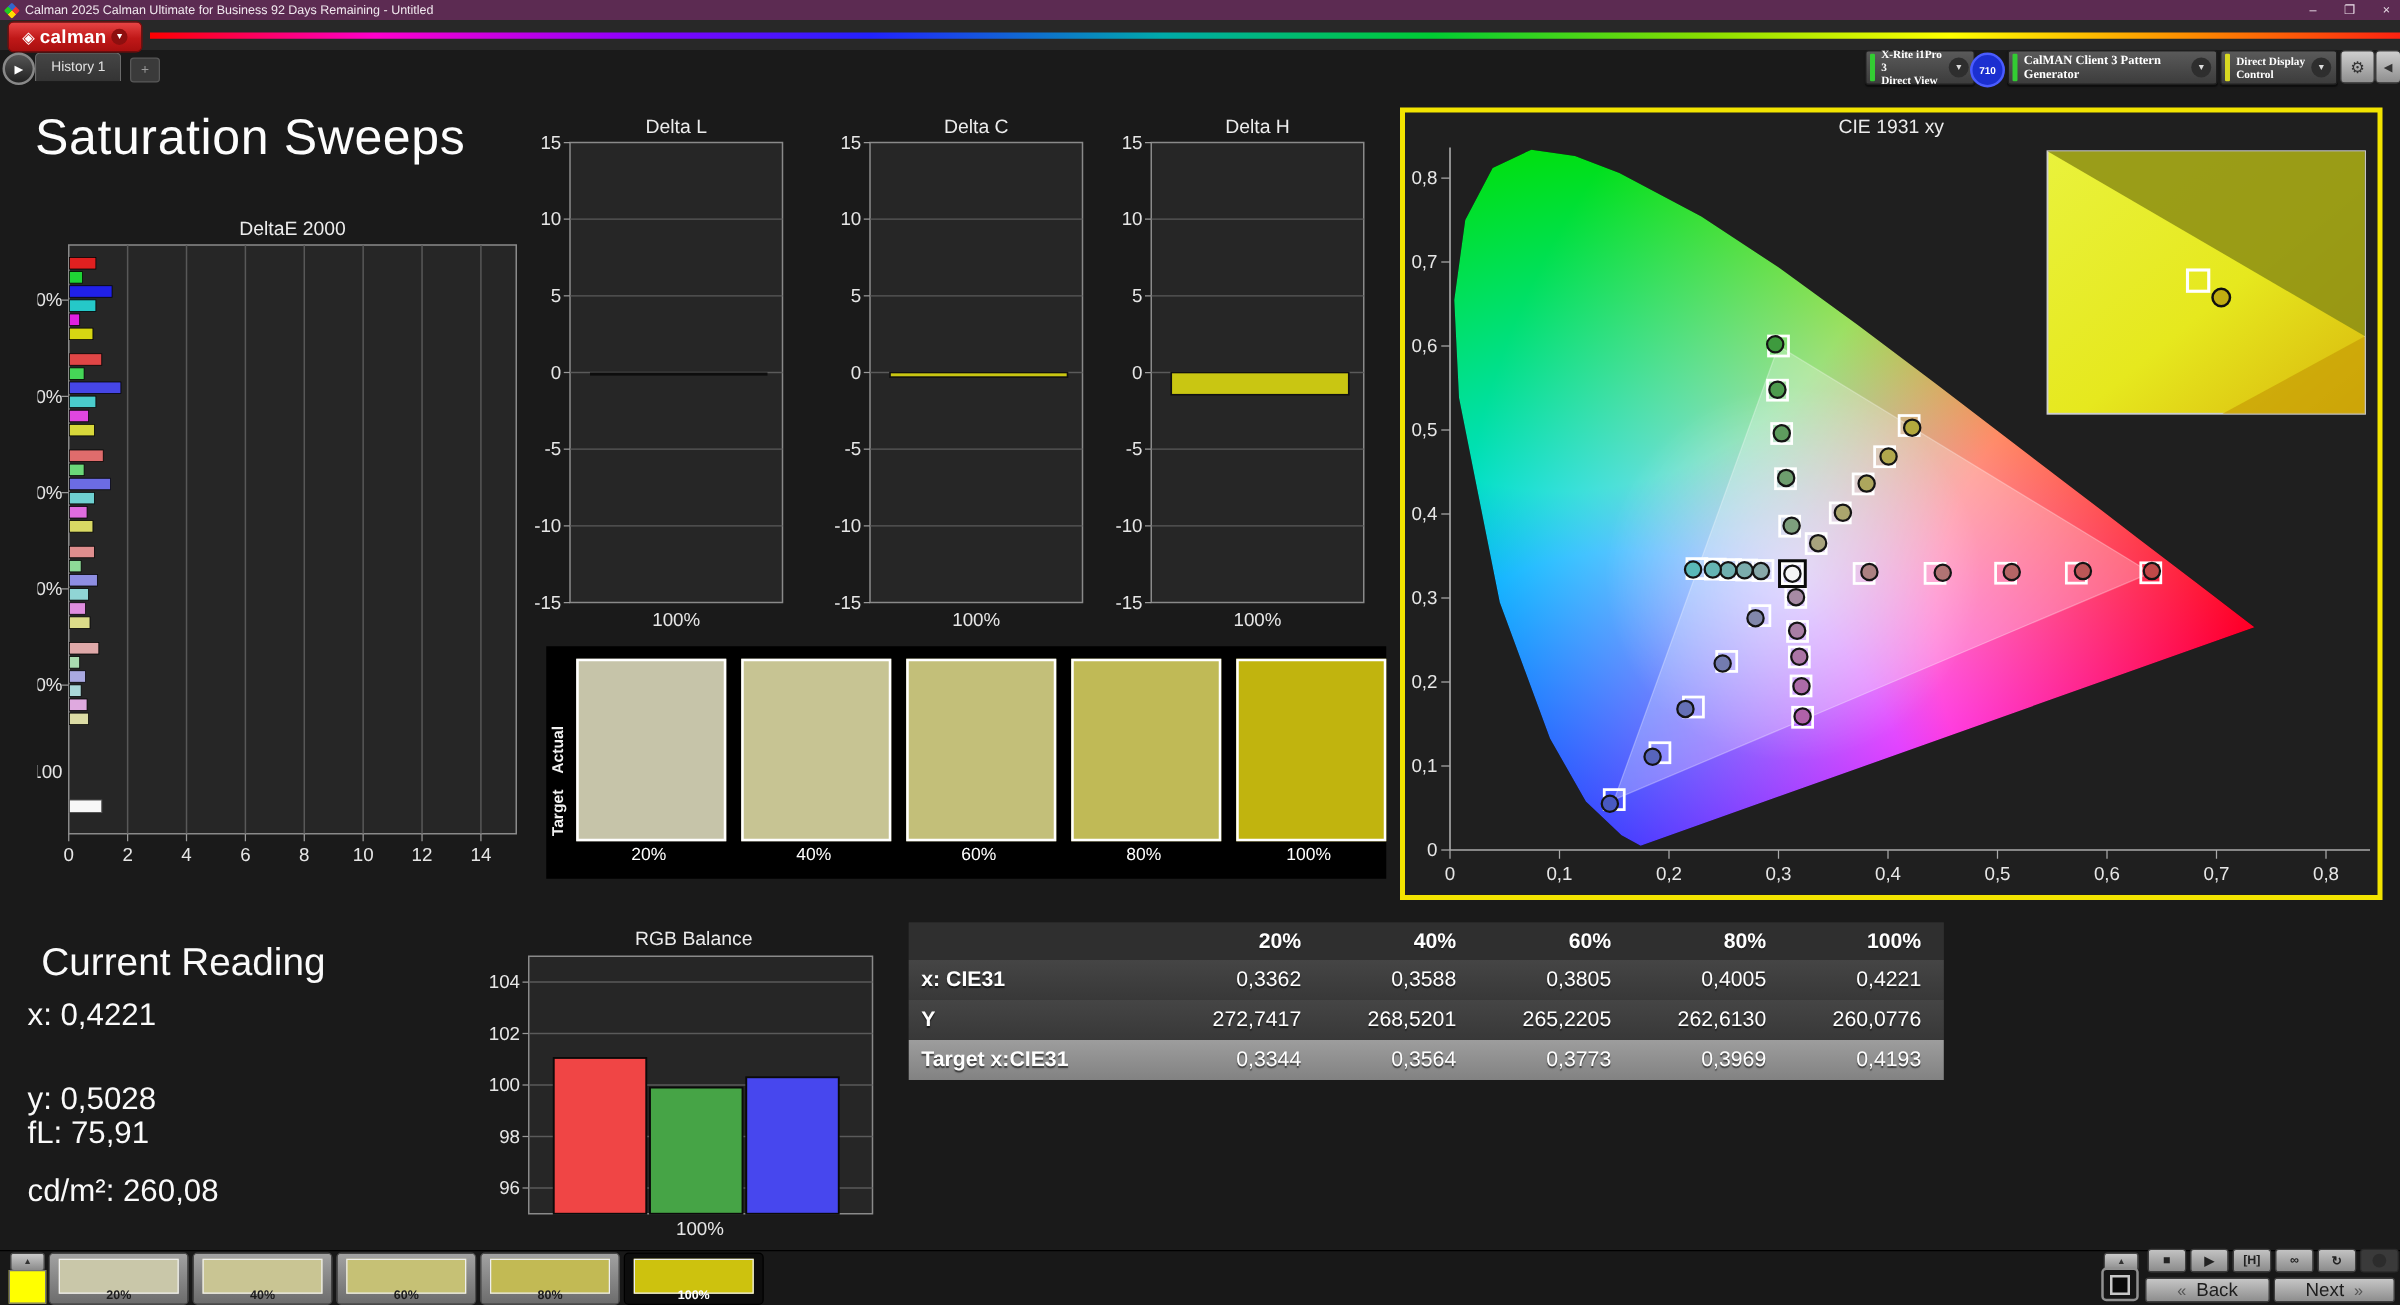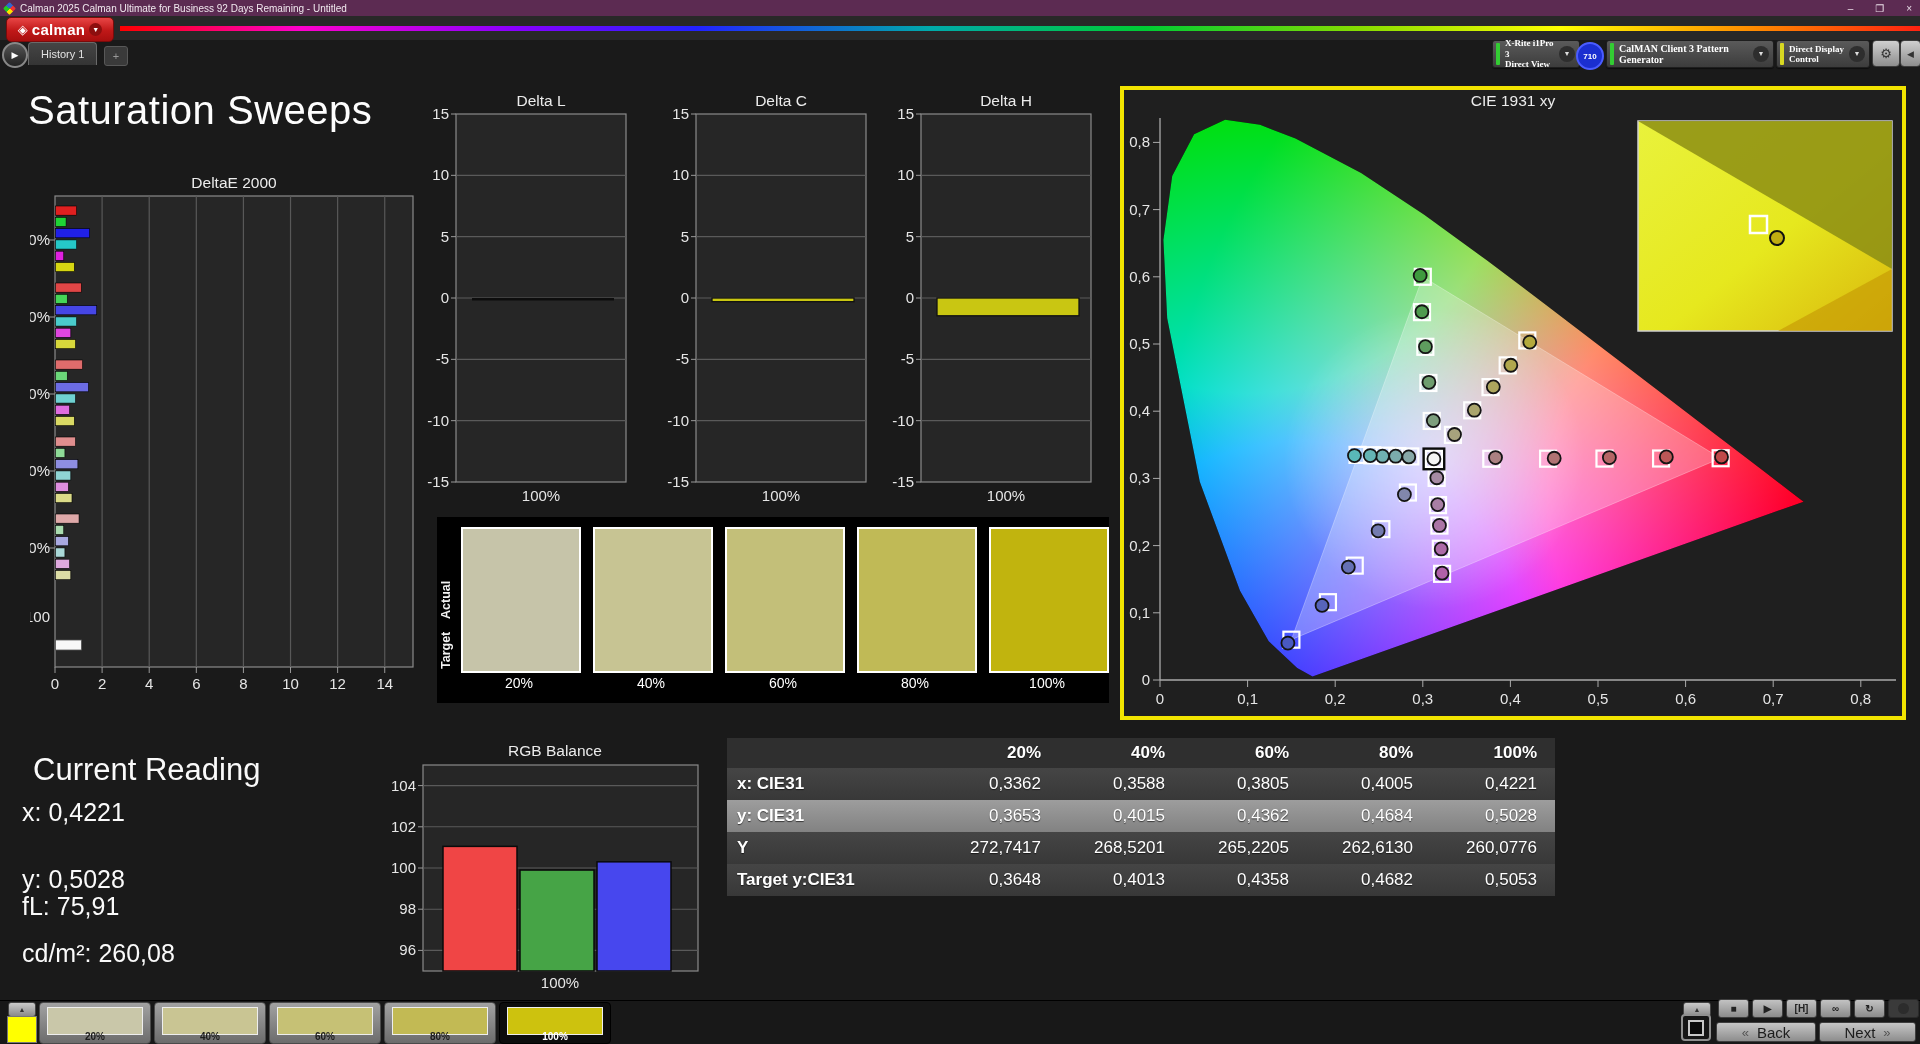--- a/index.html
+++ b/index.html
@@ -492,43 +492,35 @@
       <div class="tcell">100%</div>
     </div>
     <div class="trow dark">
       <div class="tcell-l">x: CIE31</div>
       <div class="tcell">0,3362</div>
       <div class="tcell">0,3588</div>
       <div class="tcell">0,3805</div>
       <div class="tcell">0,4005</div>
       <div class="tcell">0,4221</div>
     </div>
-    <div class="trow light">
-      <div class="tcell-l">y: CIE31</div>
-      <div class="tcell">0,3653</div>
-      <div class="tcell">0,4015</div>
-      <div class="tcell">0,4362</div>
-      <div class="tcell">0,4684</div>
-      <div class="tcell">0,5028</div>
-    </div>
     <div class="trow dark">
       <div class="tcell-l">Y</div>
       <div class="tcell">272,7417</div>
       <div class="tcell">268,5201</div>
       <div class="tcell">265,2205</div>
       <div class="tcell">262,6130</div>
       <div class="tcell">260,0776</div>
     </div>
-    <div class="trow dark">
-      <div class="tcell-l">Target y:CIE31</div>
-      <div class="tcell">0,3648</div>
-      <div class="tcell">0,4013</div>
-      <div class="tcell">0,4358</div>
-      <div class="tcell">0,4682</div>
-      <div class="tcell">0,5053</div>
+    <div class="trow light">
+      <div class="tcell-l">Target x:CIE31</div>
+      <div class="tcell">0,3344</div>
+      <div class="tcell">0,3564</div>
+      <div class="tcell">0,3773</div>
+      <div class="tcell">0,3969</div>
+      <div class="tcell">0,4193</div>
     </div>
   </div>
 
 <div class="abs bottombar">
   <div class="mini-up" style="left:8px;top:1px;">
     <span>▲</span>
     </div>
   <div class="yellow-sq" id="quick-swatch" style="background: rgb(255, 255, 0);"></div>
   <div id="pattern-buttons">
       <div class="pat-btn" style="left: 39px;">

